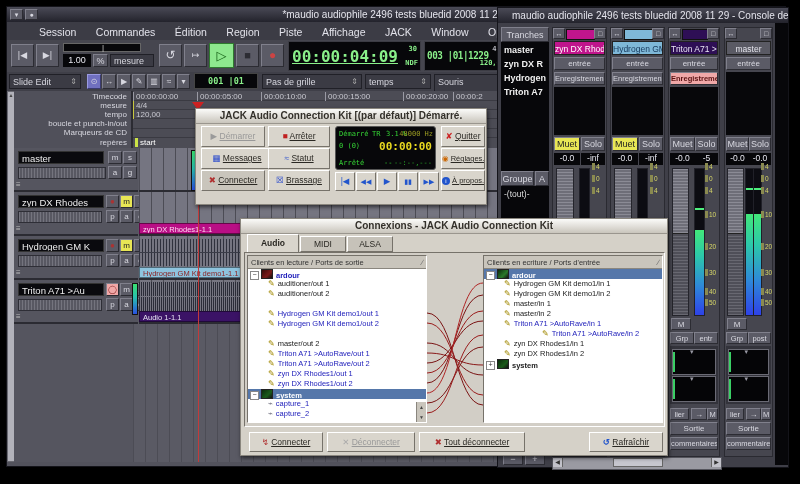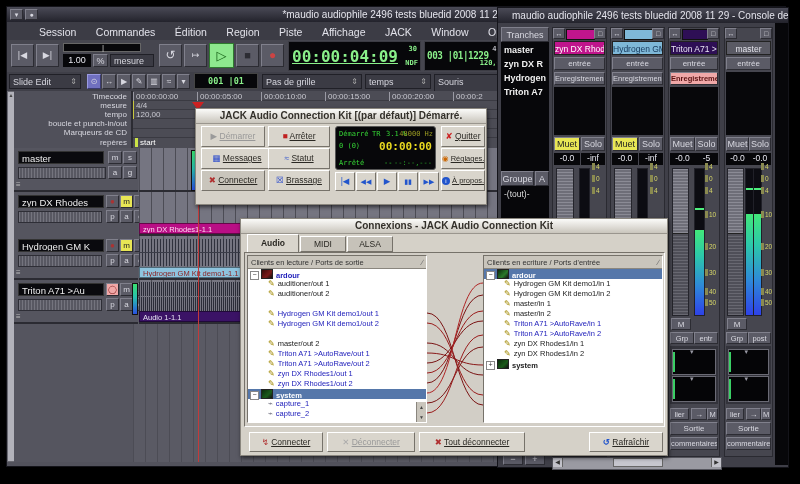--- a/index.html
+++ b/index.html
@@ -164,21 +164,21 @@
     <div class="a" style="left:119px;top:0;right:0;height:57px;">
       <div class="a" style="left:0;top:9px;right:0;height:0;border-top:1px solid #3a3a42;"></div>
       <div class="a" style="left:0;top:18px;right:0;height:0;border-top:1px solid #3a3a42;"></div>
       <div class="a" style="left:0;top:27px;right:0;height:0;border-top:1px solid #3a3a42;"></div>
       <div class="a" style="left:0;top:37px;right:0;height:0;border-top:1px solid #3a3a42;"></div>
       <div class="a" style="left:0;top:46px;right:0;height:0;border-top:1px solid #3a3a42;"></div>
       <div class="tick" style="left:0;top:1px;">00:00:00:00</div>
       <div class="tick" style="left:64px;top:1px;">00:00:05:00</div>
       <div class="tick" style="left:128px;top:1px;">00:00:10:00</div>
       <div class="tick" style="left:192px;top:1px;">00:00:15:00</div>
-      <div class="tick" style="left:256px;top:1px;">00:00:20:00</div>
+      <div class="tick" style="left:270px;top:1px;">00:00:20:00</div>
       <div class="tick" style="left:320px;top:1px;">00:00:2</div>
       <div class="tick" style="left:0;top:10px;border-left-color:#c8c840;">4/4</div>
       <div class="tick" style="left:0;top:19px;border-left-color:#c8c840;">120,00</div>
       <div class="tick" style="left:2px;top:47px;border-left:3px solid #cbe346;color:#fff;">start</div>
     </div>
   </div>
 
   <div class="a" style="left:7px;top:141px;right:0;bottom:4px;background:#55555f;overflow:hidden;">
     <div class="a grid" style="left:119px;top:0;right:0;bottom:0;background-color:#5a5a64;"></div>
 
@@ -188,21 +188,21 @@
       <div class="tsb dbtn" style="left:109px;top:3px;width:14px;">s</div>
       <div class="hfader" style="top:19px;"></div>
       <div class="tsb dbtn" style="left:94px;top:18px;width:14px;">a</div>
       <div class="tsb dbtn" style="left:109px;top:18px;width:14px;">g</div>
       <div class="a" style="left:2px;bottom:1px;color:#bbb;font-size:8px;">≡</div>
     </div>
     <div class="tlane grid" style="top:0;height:44px;">
       <div class="a vmeter" style="left:52px;top:2px;width:4px;height:39px;"></div>
     </div>
 
-    <div class="thead" style="top:44px;height:60px;">
+    <div class="thead" style="top:44px;height:44px;">
       <div class="tname">zyn DX Rhodes</div>
       <div class="tsb dbtn" style="left:92px;top:3px;width:13px;color:#a33;">●</div>
       <div class="tsb dbtn on-y" style="left:106px;top:3px;width:13px;">m</div>
       <div class="tsb dbtn" style="left:120px;top:3px;width:13px;">s</div>
       <div class="hfader" style="top:19px;width:82px;"></div>
       <div class="tsb dbtn" style="left:92px;top:18px;width:13px;">p</div>
       <div class="tsb dbtn" style="left:106px;top:18px;width:13px;">a</div>
       <div class="tsb dbtn" style="left:120px;top:18px;width:13px;">g</div>
       <div class="a" style="left:2px;bottom:1px;color:#bbb;font-size:8px;">≡</div>
     </div>
@@ -527,21 +527,21 @@
   </svg>
 
   <div class="a panel sunk" style="left:242px;top:36px;width:180px;height:168px;">
     <div class="phead"><span>Clients en ecriture / Ports d'entrée</span><span class="a" style="right:3px;top:0;color:#666;">∕</span></div>
     <div class="prow sel" style="top:13px;"><span class="xp">−</span><span class="cic" style="background:linear-gradient(135deg,#0c2a0c,#2a7a2a 60%,#111);"></span><b>ardour</b></div>
     <div class="prow" style="top:23px;"><span class="pic">✎</span><span>Hydrogen GM Kit demo1/in 1</span></div>
     <div class="prow" style="top:33px;"><span class="pic">✎</span><span>Hydrogen GM Kit demo1/in 2</span></div>
     <div class="prow" style="top:43px;"><span class="pic">✎</span><span>master/in 1</span></div>
     <div class="prow" style="top:53px;"><span class="pic">✎</span><span>master/in 2</span></div>
     <div class="prow" style="top:63px;"><span class="pic">✎</span><span class="pblue">Triton A71 &gt;AutoRave/in 1</span></div>
-    <div class="prow" style="top:73px;"><span class="pic">✎</span><span class="pblue">Triton A71 &gt;AutoRave/in 2</span></div>
+    <div class="prow" style="top:73px;margin-left:38px;"><span class="pic">✎</span><span class="pblue">Triton A71 &gt;AutoRave/in 2</span></div>
     <div class="prow" style="top:83px;"><span class="pic">✎</span><span>zyn DX Rhodes1/in 1</span></div>
     <div class="prow" style="top:93px;"><span class="pic">✎</span><span>zyn DX Rhodes1/in 2</span></div>
     <div class="prow" style="top:103px;"><span class="xp">+</span><span class="cic" style="background:linear-gradient(135deg,#0c2a0c,#1a5a1a 60%,#111);"></span><b>system</b></div>
   </div>
 
   <div class="a lbtn" style="left:8px;top:213px;width:74px;height:20px;line-height:18px;"><span style="color:#b03030;">↯ </span><u>Connecter</u></div>
   <div class="a lbtn dis" style="left:86px;top:213px;width:88px;height:20px;line-height:18px;"><span style="color:#aaa;">✕ </span><u>Déconnecter</u></div>
   <div class="a lbtn" style="left:178px;top:213px;width:106px;height:20px;line-height:18px;"><span style="color:#b03030;">✖ </span><u>Tout déconnecter</u></div>
   <div class="a lbtn" style="left:348px;top:213px;width:74px;height:20px;line-height:18px;"><span style="color:#2255cc;font-weight:bold;">↺ </span><u>Rafraîchir</u></div>
 </div>

